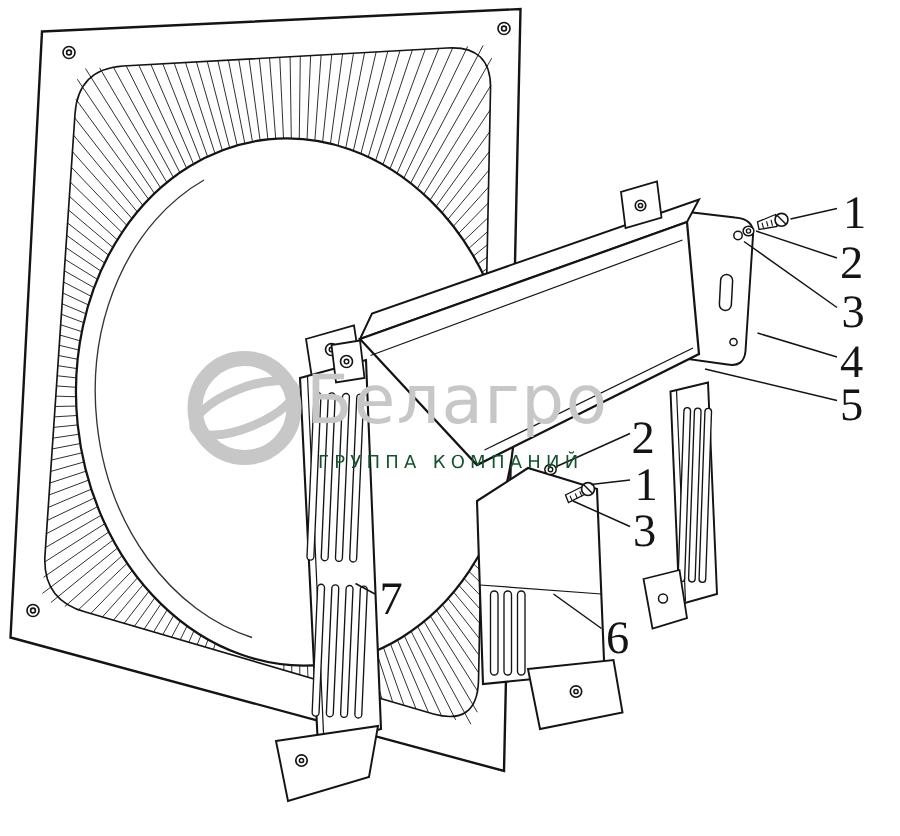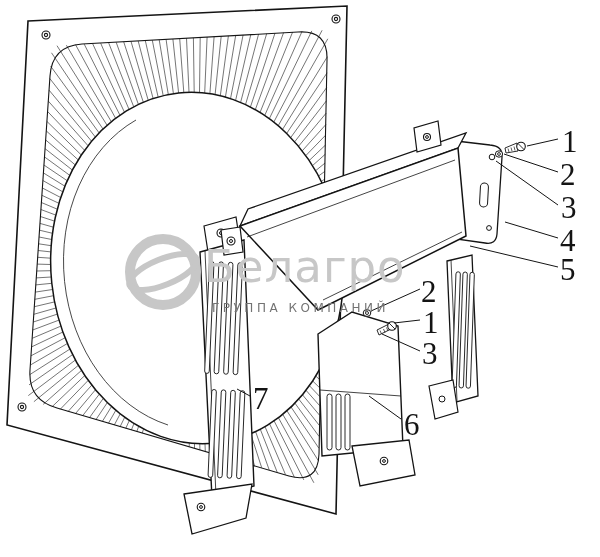--- a/index.html
+++ b/index.html
@@ -6,21 +6,21 @@
   .stage{position:relative;width:600px;height:557px;background:#ffffff;overflow:hidden;
          font-family:"Liberation Sans",sans-serif;}
   .stage svg.art{position:absolute;left:0;top:0;display:block;}
   .callout{position:absolute;font-family:"Liberation Serif",serif;font-size:31px;
            line-height:1;color:#141414;user-select:none;}
   .watermark{position:absolute;left:0;top:0;width:100%;height:100%;pointer-events:none;color:#c7c7c7;}
   .wm-logo{position:absolute;left:119px;top:228px;}
   .wm-brand{position:absolute;left:204px;top:240px;font-family:"DejaVu Sans",sans-serif;
             font-size:45px;letter-spacing:1px;color:#c7c7c7;}
   .wm-sub{position:absolute;left:212px;top:301px;font-family:"DejaVu Sans",sans-serif;
-          font-size:12px;letter-spacing:3.5px;color:#737373;white-space:nowrap;}
+          font-size:12px;letter-spacing:3.5px;color:#14532d;white-space:nowrap;}
 </style>
 </head>
 <body>
 
 <div class="stage">
 
   <svg class="art" width="600" height="557" viewBox="0 0 600 557">
 
     <g fill="none" stroke="#141414">
       <path d="M28,21 L347,6 L336,514 L7,425 Z" fill="#ffffff" stroke-width="1.6"></path>

